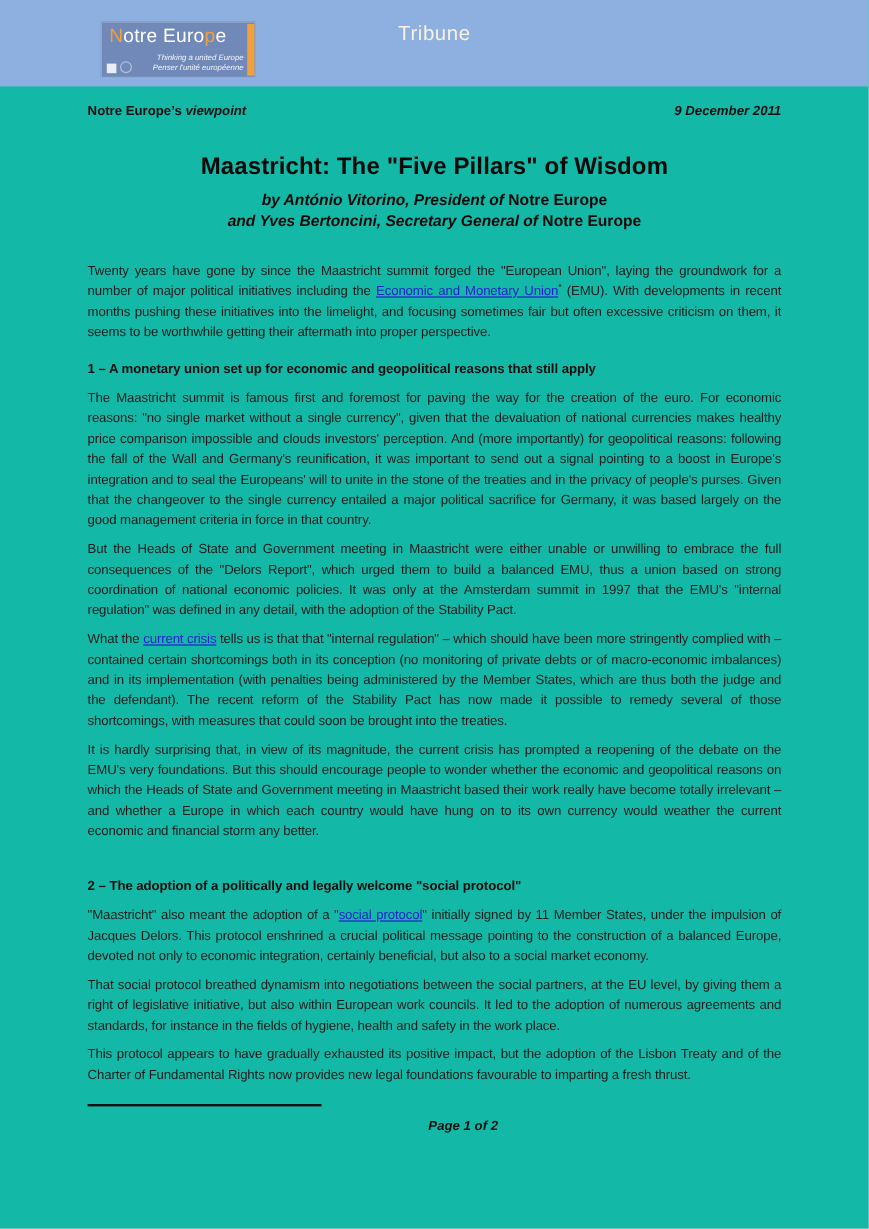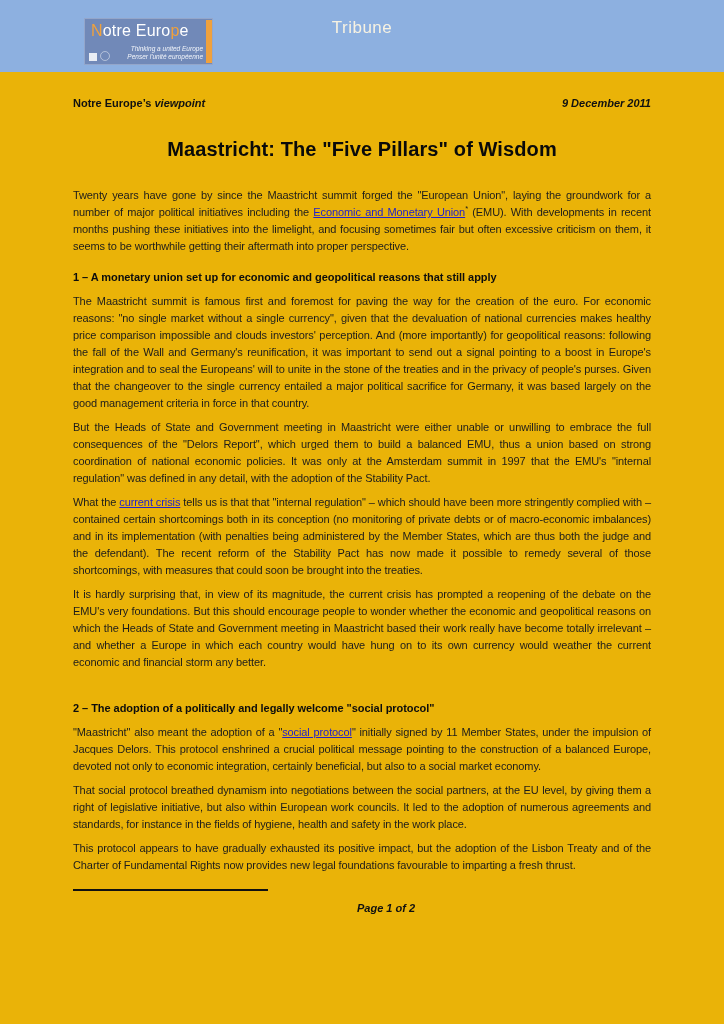--- a/index.html
+++ b/index.html
@@ -6,21 +6,21 @@
     --band:#8db0e0;
     --logobox:#7189b8;
     --orange:#f0a13c;
     --cream:#f7f2e2;
     --link:#2222cc;
     --ink:#1c1c1c;
   }
   html,body{margin:0;padding:0;background:#e8e8e8;}
   .page{
     position:relative;width:724px;height:1024px;margin:0 auto;
-    background:#eab308;overflow:hidden;
+    background:#14b8a6;overflow:hidden;
     font-family:"Liberation Sans",sans-serif;color:var(--ink);
   }
   
   .band{position:relative;width:724px;height:72px;background:var(--band);}
   .logo{
     position:absolute;left:84px;top:18px;width:129px;height:47px;
     background:var(--logobox);box-shadow:0 0 0 1px rgba(255,255,255,.25) inset;
   }
   .logo-bar{position:absolute;top:2px;bottom:2px;right:1px;width:6px;background:var(--orange);}
   .logo-title{
@@ -31,21 +31,21 @@
   .logo-bottom{position:absolute;left:5px;right:10px;bottom:4px;display:flex;align-items:flex-end;}
   .logo-sq{width:8px;height:8px;background:#e9edf4;display:inline-block;margin-right:3px;}
   .logo-circ{width:8px;height:8px;border-radius:50%;border:1px solid rgba(255,255,255,.45);display:inline-block;}
   .logo-taglines{flex:1;text-align:right;font-style:italic;font-size:6.5px;line-height:8px;color:#f2f5fa;}
   .pub-title{
     position:absolute;left:0;right:0;top:18px;text-align:center;
     font-size:17px;font-weight:400;color:var(--cream);letter-spacing:.5px;
   }
   
   .meta{
-    display:flex;justify-content:space-between;margin:25px 73px 0;
+    display:flex;justify-content:space-between;margin:15px 73px 0;
     font-size:11px;font-weight:700;color:#111;
   }
   .meta-right{font-style:italic;}
   
   h1{
     margin:29px 40px 0;text-align:center;font-size:20px;font-weight:700;
     color:#0a0a0a;letter-spacing:.1px;
   }
   .byline{
     margin-top:7px;text-align:center;font-size:13px;line-height:17px;
@@ -96,20 +96,24 @@
     <div class="pub-title">Tribune</div>
   </div>
 
   <div class="meta">
     <div class="meta-left"><span>Notre Europe’s </span><span class="it">viewpoint</span></div>
     <div class="meta-right">9 December 2011</div>
   </div>
 
   <h1>Maastricht: The "Five Pillars" of Wisdom</h1>
 
+  <div class="byline">
+    <div><span>by António Vitorino, President of </span><span class="rm">Notre Europe</span></div>
+    <div><span>and Yves Bertoncini, Secretary General of </span><span class="rm">Notre Europe</span></div>
+  </div>
 
   <div class="bodytext">
     <p><span>Twenty years have gone by since the Maastricht summit forged the "European Union", laying the groundwork for a number of major political initiatives including the </span><a href="#">Economic and Monetary Union</a><span class="sup">*</span><span> (EMU). With developments in recent months pushing these initiatives into the limelight, and focusing sometimes fair but often excessive criticism on them, it seems to be worthwhile getting their aftermath into proper perspective.</span></p>
 
     <h2>1 – A monetary union set up for economic and geopolitical reasons that still apply</h2>
     <p>The Maastricht summit is famous first and foremost for paving the way for the creation of the euro. For economic reasons: "no single market without a single currency", given that the devaluation of national currencies makes healthy price comparison impossible and clouds investors' perception. And (more importantly) for geopolitical reasons: following the fall of the Wall and Germany's reunification, it was important to send out a signal pointing to a boost in Europe's integration and to seal the Europeans' will to unite in the stone of the treaties and in the privacy of people's purses. Given that the changeover to the single currency entailed a major political sacrifice for Germany, it was based largely on the good management criteria in force in that country.</p>
     <p>But the Heads of State and Government meeting in Maastricht were either unable or unwilling to embrace the full consequences of the "Delors Report", which urged them to build a balanced EMU, thus a union based on strong coordination of national economic policies. It was only at the Amsterdam summit in 1997 that the EMU's "internal regulation" was defined in any detail, with the adoption of the Stability Pact.</p>
     <p><span>What the </span><a href="#">current crisis</a><span> tells us is that that "internal regulation" – which should have been more stringently complied with – contained certain shortcomings both in its conception (no monitoring of private debts or of macro-economic imbalances) and in its implementation (with penalties being administered by the Member States, which are thus both the judge and the defendant). The recent reform of the Stability Pact has now made it possible to remedy several of those shortcomings, with measures that could soon be brought into the treaties.</span></p>
     <p>It is hardly surprising that, in view of its magnitude, the current crisis has prompted a reopening of the debate on the EMU's very foundations. But this should encourage people to wonder whether the economic and geopolitical reasons on which the Heads of State and Government meeting in Maastricht based their work really have become totally irrelevant – and whether a Europe in which each country would have hung on to its own currency would weather the current economic and financial storm any better.</p>
 

